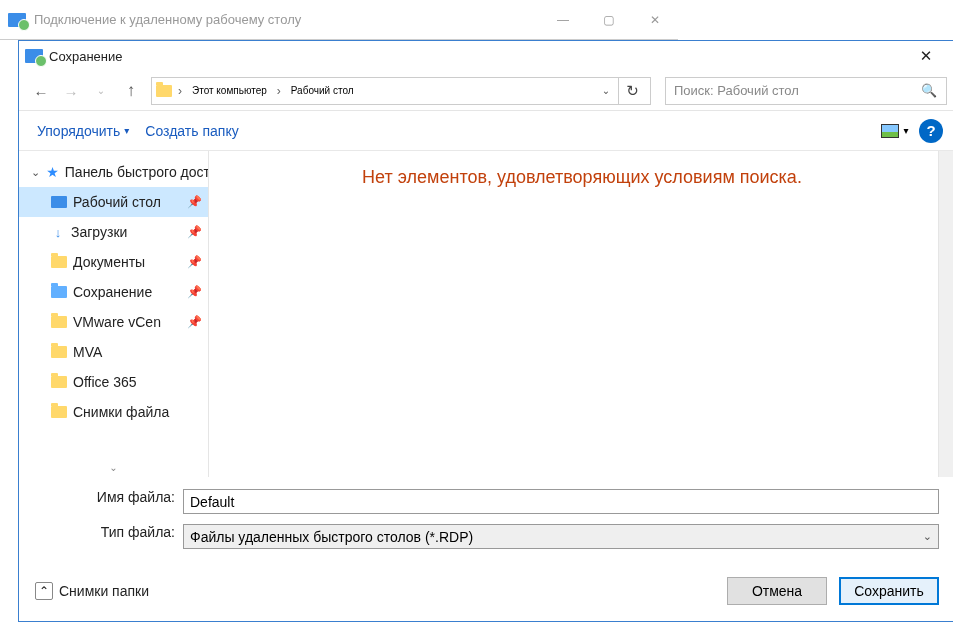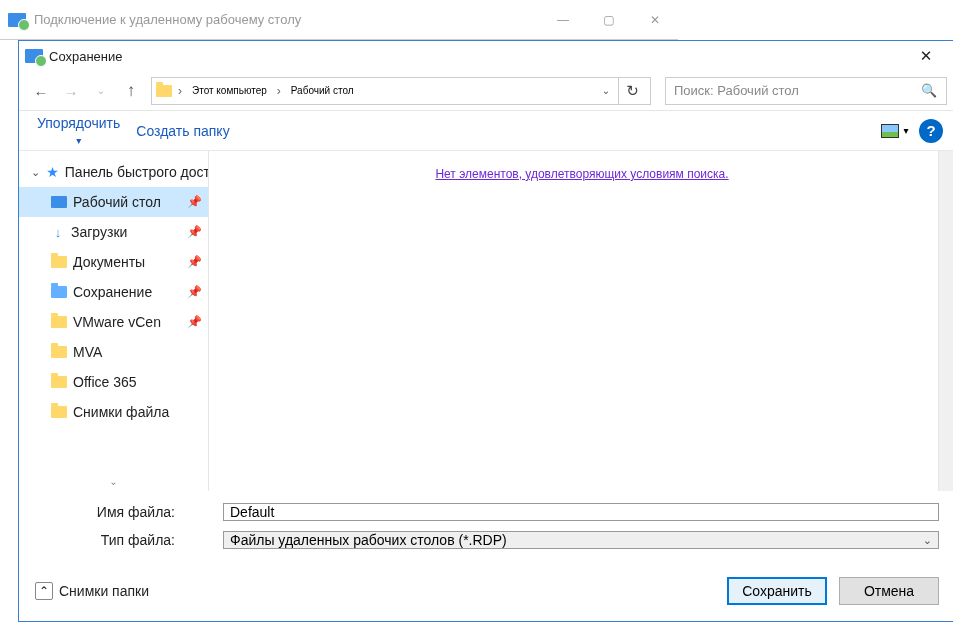--- a/index.html
+++ b/index.html
@@ -35,43 +35,43 @@
   .bc-item { font-size: 10px; color: #000; padding: 3px 4px; cursor: pointer; }
   .bc-drop { width: 16px; display: flex; align-items: center; justify-content: center; color: #555; font-size: 10px; margin-left: auto; cursor: pointer; }
   .bc-refresh { width: 28px; height: 28px; display: flex; align-items: center; justify-content: center; font-size: 15px; color: #444; border-left: 1px solid #ccc; margin-left: 4px; cursor: pointer; }
 
   .searchbox { flex: 1; height: 28px; border: 1px solid #ccc; display: flex; align-items: center; margin-left: 8px; padding: 0 6px; background: #fff; }
   .searchbox input { flex: 1; border: none; outline: none; font-size: 13px; color: #333; }
   .searchbox input::placeholder { color: #888; }
   .search-icon-btn { width: 22px; display: flex; justify-content: center; color: #555; cursor: pointer; font-size: 13px; }
 
   .toolbar { height: 40px; border-bottom: 1px solid #e8e8e8; display: flex; align-items: center; padding: 0 12px; }
-  .toolbar-item { color: #195bbf; font-size: 14px; padding: 4px 6px; cursor: pointer; display: flex; align-items: center; gap: 4px; flex-direction: column; }
+  .toolbar-item { color: #195bbf; font-size: 14px; padding: 4px 6px; cursor: pointer; display: flex; align-items: center; gap: 4px; }
   .toolbar-item.new-folder { margin-left: 4px; }
   .toolbar-right { margin-left: auto; display: flex; align-items: center; gap: 6px; }
   .view-btn { width: 36px; height: 24px; display: flex; align-items: center; justify-content: center; cursor: pointer; }
   .help-btn { width: 24px; height: 24px; background: #0068c6; color: #fff; border-radius: 50%; display: flex; align-items: center; justify-content: center; font-size: 15px; font-weight: bold; cursor: pointer; }
 
   .body-area { flex: 1; display: flex; min-height: 0; }
   .tree { width: 190px; border-right: 1px solid #e5e5e5; padding: 6px 0; overflow: hidden; position: relative; }
   .tree-item { height: 30px; display: flex; align-items: center; padding-left: 12px; font-size: 14px; gap: 6px; cursor: pointer; color: #222; white-space: nowrap; overflow: hidden; }
   .tree-item.level2 { padding-left: 32px; }
   .tree-item.selected { background: #cce8ff; }
   .tree-caret { width: 12px; font-size: 11px; color: #555; }
   .pin-icon { margin-left: auto; margin-right: 6px; color: #999; font-size: 12px; }
   .tree-scroll-hint { position: absolute; bottom: 4px; left: 50%; transform: translateX(-50%); font-size: 10px; color: #888; }
 
   .content { flex: 1; display: flex; flex-direction: column; align-items: center; padding-top: 16px; position: relative; }
-  .empty-msg { font-size: 12px; color: #6d28d9; text-decoration: underline; }
+  .empty-msg { font-size: 18px; color: #c2410c; }
   .vscrollbar { position: absolute; right: 0; top: 0; bottom: 0; width: 17px; background: #f0f0f0; border-left: 1px solid #e5e5e5; }
 
   .bottom-fields { padding: 12px 16px 6px 16px; }
-  .field-row { display: flex; align-items: center; margin-bottom: 10px; gap: 40px; }
+  .field-row { display: flex; margin-bottom: 10px; }
   .field-label { width: 148px; text-align: right; padding-right: 8px; font-size: 14px; color: #222; }
-  .field-input { flex: 1; height: 18px; border: 1px solid #999; font-size: 14px; padding: 4px 6px; }
+  .field-input { flex: 1; height: 25px; border: 1px solid #999; font-size: 14px; padding: 4px 6px; }
   .field-combo { display: flex; align-items: center; justify-content: space-between; background: #efefef; }
 
   .footer { padding: 12px 16px 16px 16px; display: flex; align-items: center; }
   .hide-folders { display: flex; align-items: center; gap: 6px; font-size: 14px; color: #222; cursor: pointer; }
   .hf-arrow { font-size: 12px; border: 1px solid #888; width: 18px; height: 18px; display: flex; align-items: center; justify-content: center; border-radius: 2px; }
   .footer-buttons { margin-left: auto; display: flex; gap: 12px; }
   .btn { min-width: 100px; height: 28px; border: 1px solid #adadad; background: #e1e1e1; font-size: 14px; cursor: pointer; }
   .btn.primary { border: 2px solid #0078d7; background: #e5f1fb; }
 
   
@@ -201,30 +201,30 @@
   </div>
 
   <div class="bottom-fields">
     <div class="field-row">
       <div class="field-label">Имя файла:</div>
       <input class="field-input" value="Default" style="">
     </div>
     <div class="field-row">
       <div class="field-label">Тип файла:</div>
       <div class="field-input field-combo">
-        <span>Файлы удаленных рабочих столов (*.RDP)</span>
+        <span>Файлы удаленных быстрого столов (*.RDP)</span>
         <span style="font-size:11px;color:#555;">⌄</span>
       </div>
     </div>
   </div>
 
   <div class="footer">
     <div class="hide-folders">
       <span class="hf-arrow">⌃</span>
       <span>Снимки папки</span>
     </div>
     <div class="footer-buttons">
+      <button class="btn">Отмена</button>
       <button class="btn primary">Сохранить</button>
-      <button class="btn">Отмена</button>
     </div>
   </div>
 
 </div>
 
 </body></html>

